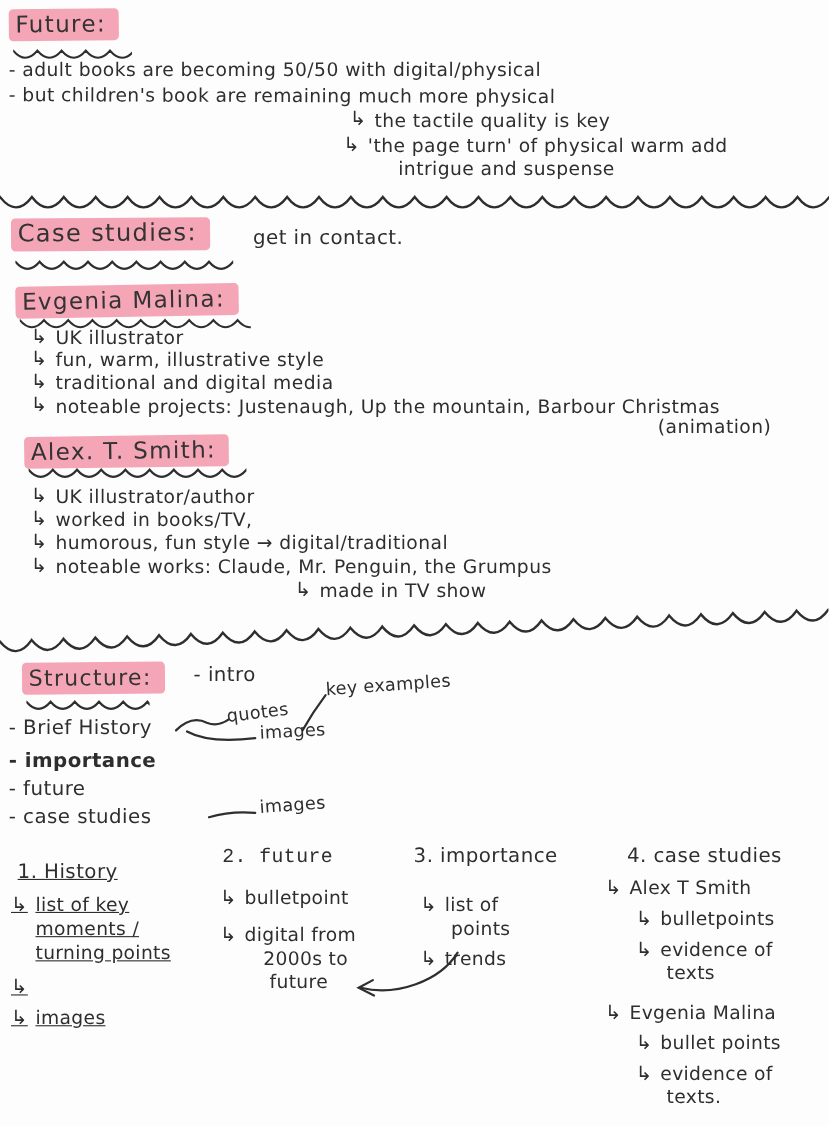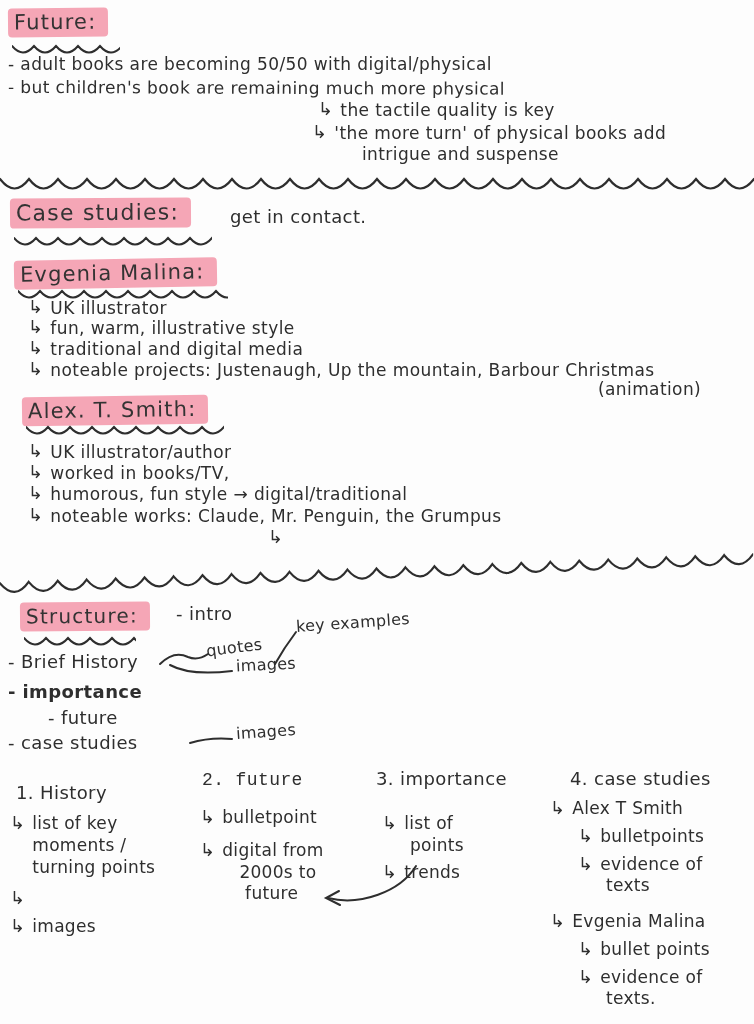--- a/index.html
+++ b/index.html
@@ -36,21 +36,21 @@
 
   <div class="abs hand" style="left:8px;top:53px;width:620px;">- adult books are becoming 50/50 with digital/physical</div>
   <div class="abs hand" style="left:8px;top:77px;width:620px;transform:rotate(.2deg);">- but children's book are remaining much more physical</div>
 
   <div class="abs hand arrowed" style="left:318px;top:99px;">
     <span class="arrow">↳</span>
     <span>the tactile quality is key</span>
   </div>
   <div class="abs hand arrowed" style="left:312px;top:122px;">
     <span class="arrow">↳</span>
-    <span>'the more turn' of physical books add</span>
+    <span>'the page turn' of physical warm add</span>
   </div>
   <div class="abs hand" style="left:362px;top:143px;">intrigue and suspense</div>
 
   <svg class="abs stroke thick" style="left:0;top:174px;" width="754" height="26" viewBox="0 0 754 26">
       <path d="M0 5 q14.5 19 29 0 q14.5 19 29 0 q14.5 19 29 0 q14.5 19 29 0 q14.5 19 29 0 q14.5 19 29 0 q14.5 19 29 0 q14.5 19 29 0 q14.5 19 29 0 q14.5 19 29 0 q14.5 19 29 0 q14.5 19 29 0 q14.5 19 29 0 q14.5 19 29 0 q14.5 19 29 0 q14.5 19 29 0 q14.5 19 29 0 q14.5 19 29 0 q14.5 19 29 0 q14.5 19 29 0 q14.5 19 29 0 q14.5 19 29 0 q14.5 19 29 0 q14.5 19 29 0 q14.5 19 29 0 q14.5 19 29 0"></path>
     </svg>
 
   <div class="abs" style="left:10px;top:198px;transform:rotate(-.4deg);">
     <span class="hl" style="font-size:22px;">Case studies:</span>
   </div>
@@ -102,20 +102,21 @@
   <div class="abs hand arrowed" style="left:28px;top:483px;">
     <span class="arrow">↳</span>
     <span>humorous, fun style → digital/traditional</span>
   </div>
   <div class="abs hand arrowed" style="left:28px;top:505px;width:700px;">
     <span class="arrow">↳</span>
     <span>noteable works: Claude, Mr. Penguin, the Grumpus</span>
   </div>
   <div class="abs hand arrowed" style="left:268px;top:527px;">
     <span class="arrow">↳</span>
+    <span>made in TV show</span>
   </div>
 
   <svg class="abs stroke thick" style="left:0;top:578px;transform:rotate(-2.2deg);transform-origin:left center;" width="754" height="26" viewBox="0 0 754 26">
       <path d="M0 5 q14.5 19 29 0 q14.5 19 29 0 q14.5 19 29 0 q14.5 19 29 0 q14.5 19 29 0 q14.5 19 29 0 q14.5 19 29 0 q14.5 19 29 0 q14.5 19 29 0 q14.5 19 29 0 q14.5 19 29 0 q14.5 19 29 0 q14.5 19 29 0 q14.5 19 29 0 q14.5 19 29 0 q14.5 19 29 0 q14.5 19 29 0 q14.5 19 29 0 q14.5 19 29 0 q14.5 19 29 0 q14.5 19 29 0 q14.5 19 29 0 q14.5 19 29 0 q14.5 19 29 0 q14.5 19 29 0 q14.5 19 29 0"></path>
     </svg>
 
   <div class="abs" style="left:20px;top:602px;transform:rotate(-.5deg);">
     <span class="hl" style="font-size:20px;">Structure:</span>
   </div>
   <svg class="abs stroke" style="left:24px;top:634px;" width="112" height="18" viewBox="0 0 264 18" preserveAspectRatio="xMinYMin slice">
@@ -133,28 +134,28 @@
       <path d="M2 16 Q 16 2 30 9 Q 40 13 50 6"></path>
     </svg>
 
   <div class="abs hand" style="left:8px;top:650px;font-size:18px;">- Brief History</div>
   <div class="abs note-ann" style="left:236px;top:655px;transform:rotate(-3deg);">images</div>
   <svg class="abs stroke" style="left:168px;top:662px;" width="68" height="16" viewBox="0 0 68 16">
       <path d="M2 3 Q 22 14 64 9"></path>
     </svg>
 
   <div class="abs hand" style="left:8px;top:680px;font-size:18px;font-weight:bold;">- importance</div>
-  <div class="abs hand" style="left:8px;top:706px;font-size:18px;margin-left:40px;">- future</div>
+  <div class="abs hand" style="left:8px;top:706px;font-size:18px;">- future</div>
   <div class="abs hand" style="left:8px;top:731px;font-size:18px;">- case studies</div>
   <svg class="abs stroke" style="left:188px;top:734px;" width="46" height="12" viewBox="0 0 46 12">
       <path d="M2 9 Q 22 3 44 5"></path>
     </svg>
   <div class="abs note-ann" style="left:236px;top:722px;transform:rotate(-4deg);">images</div>
 
-  <div class="abs col" style="left:10px;top:782px;width:180px;">
+  <div class="abs col" style="left:10px;top:782px;width:180px;text-decoration:underline;">
     <div class="title" style="margin-left:6px;margin-bottom:10px;">1. History</div>
     <div class="item" style="margin-bottom:10px;">
       <span class="arrow">↳</span>
       <span class="pre">list of key
 moments /
 turning points</span>
     </div>
     <div class="item" style="margin-bottom:7px;">
       <span class="arrow">↳</span>
     </div>

